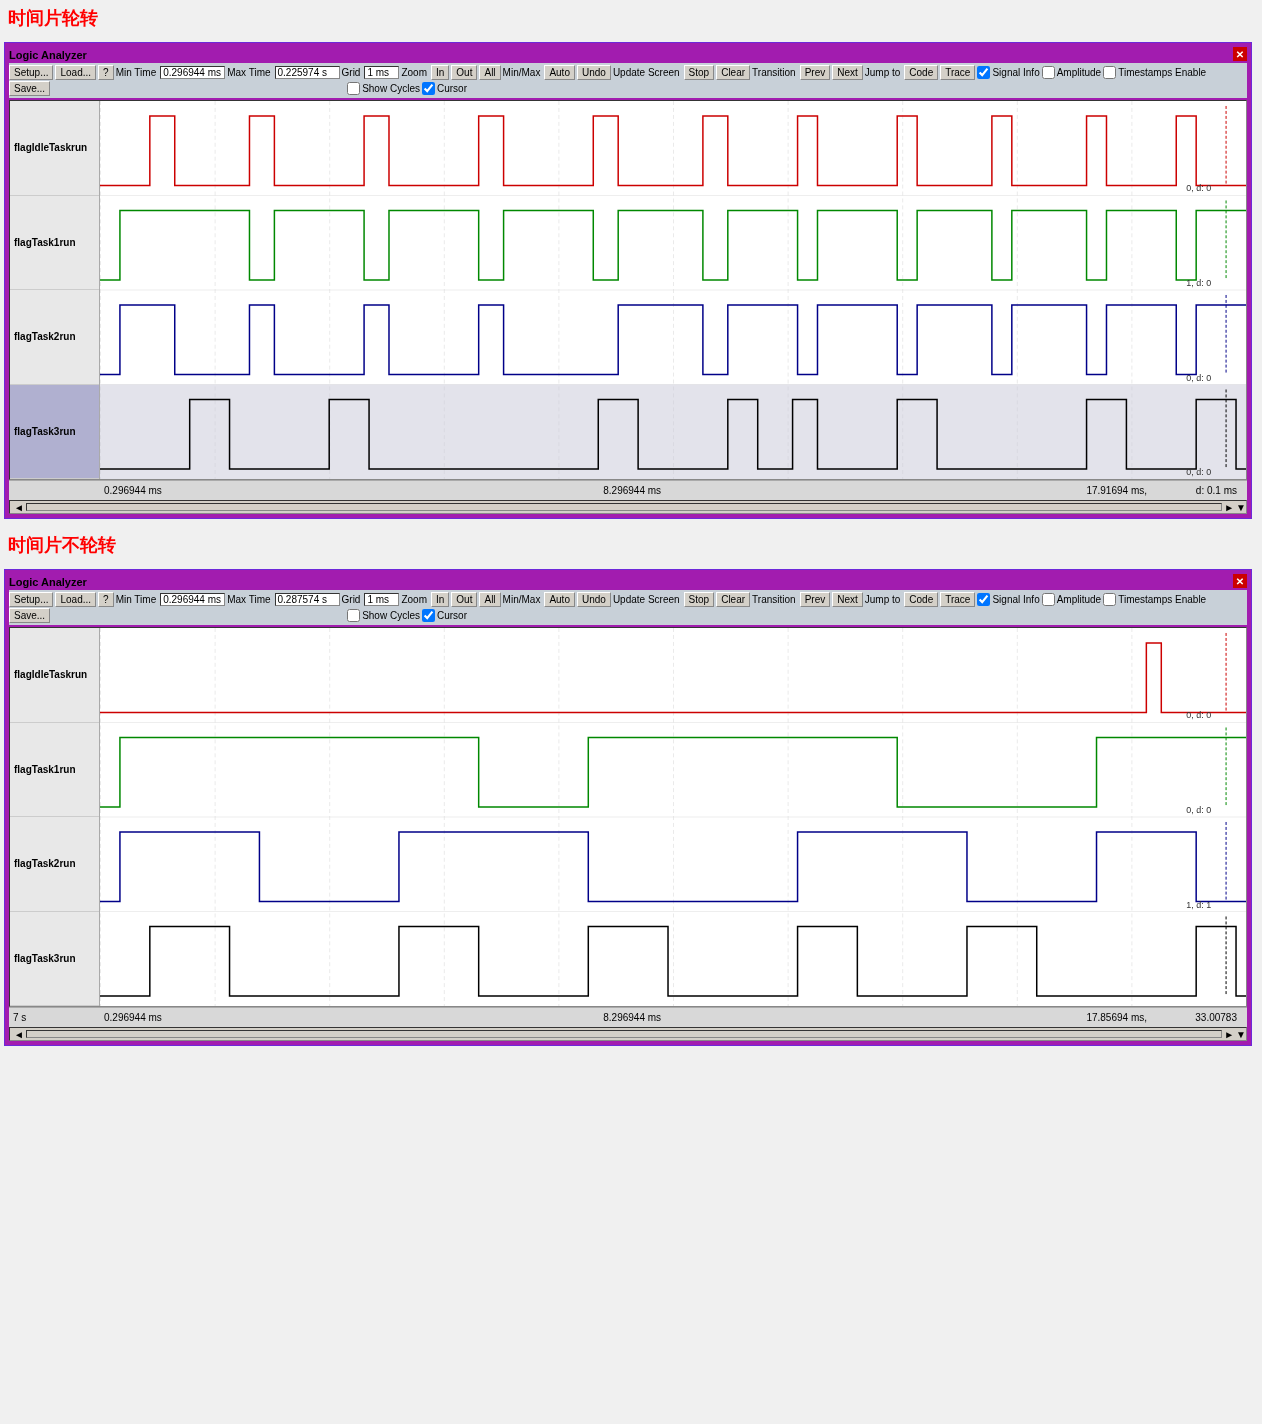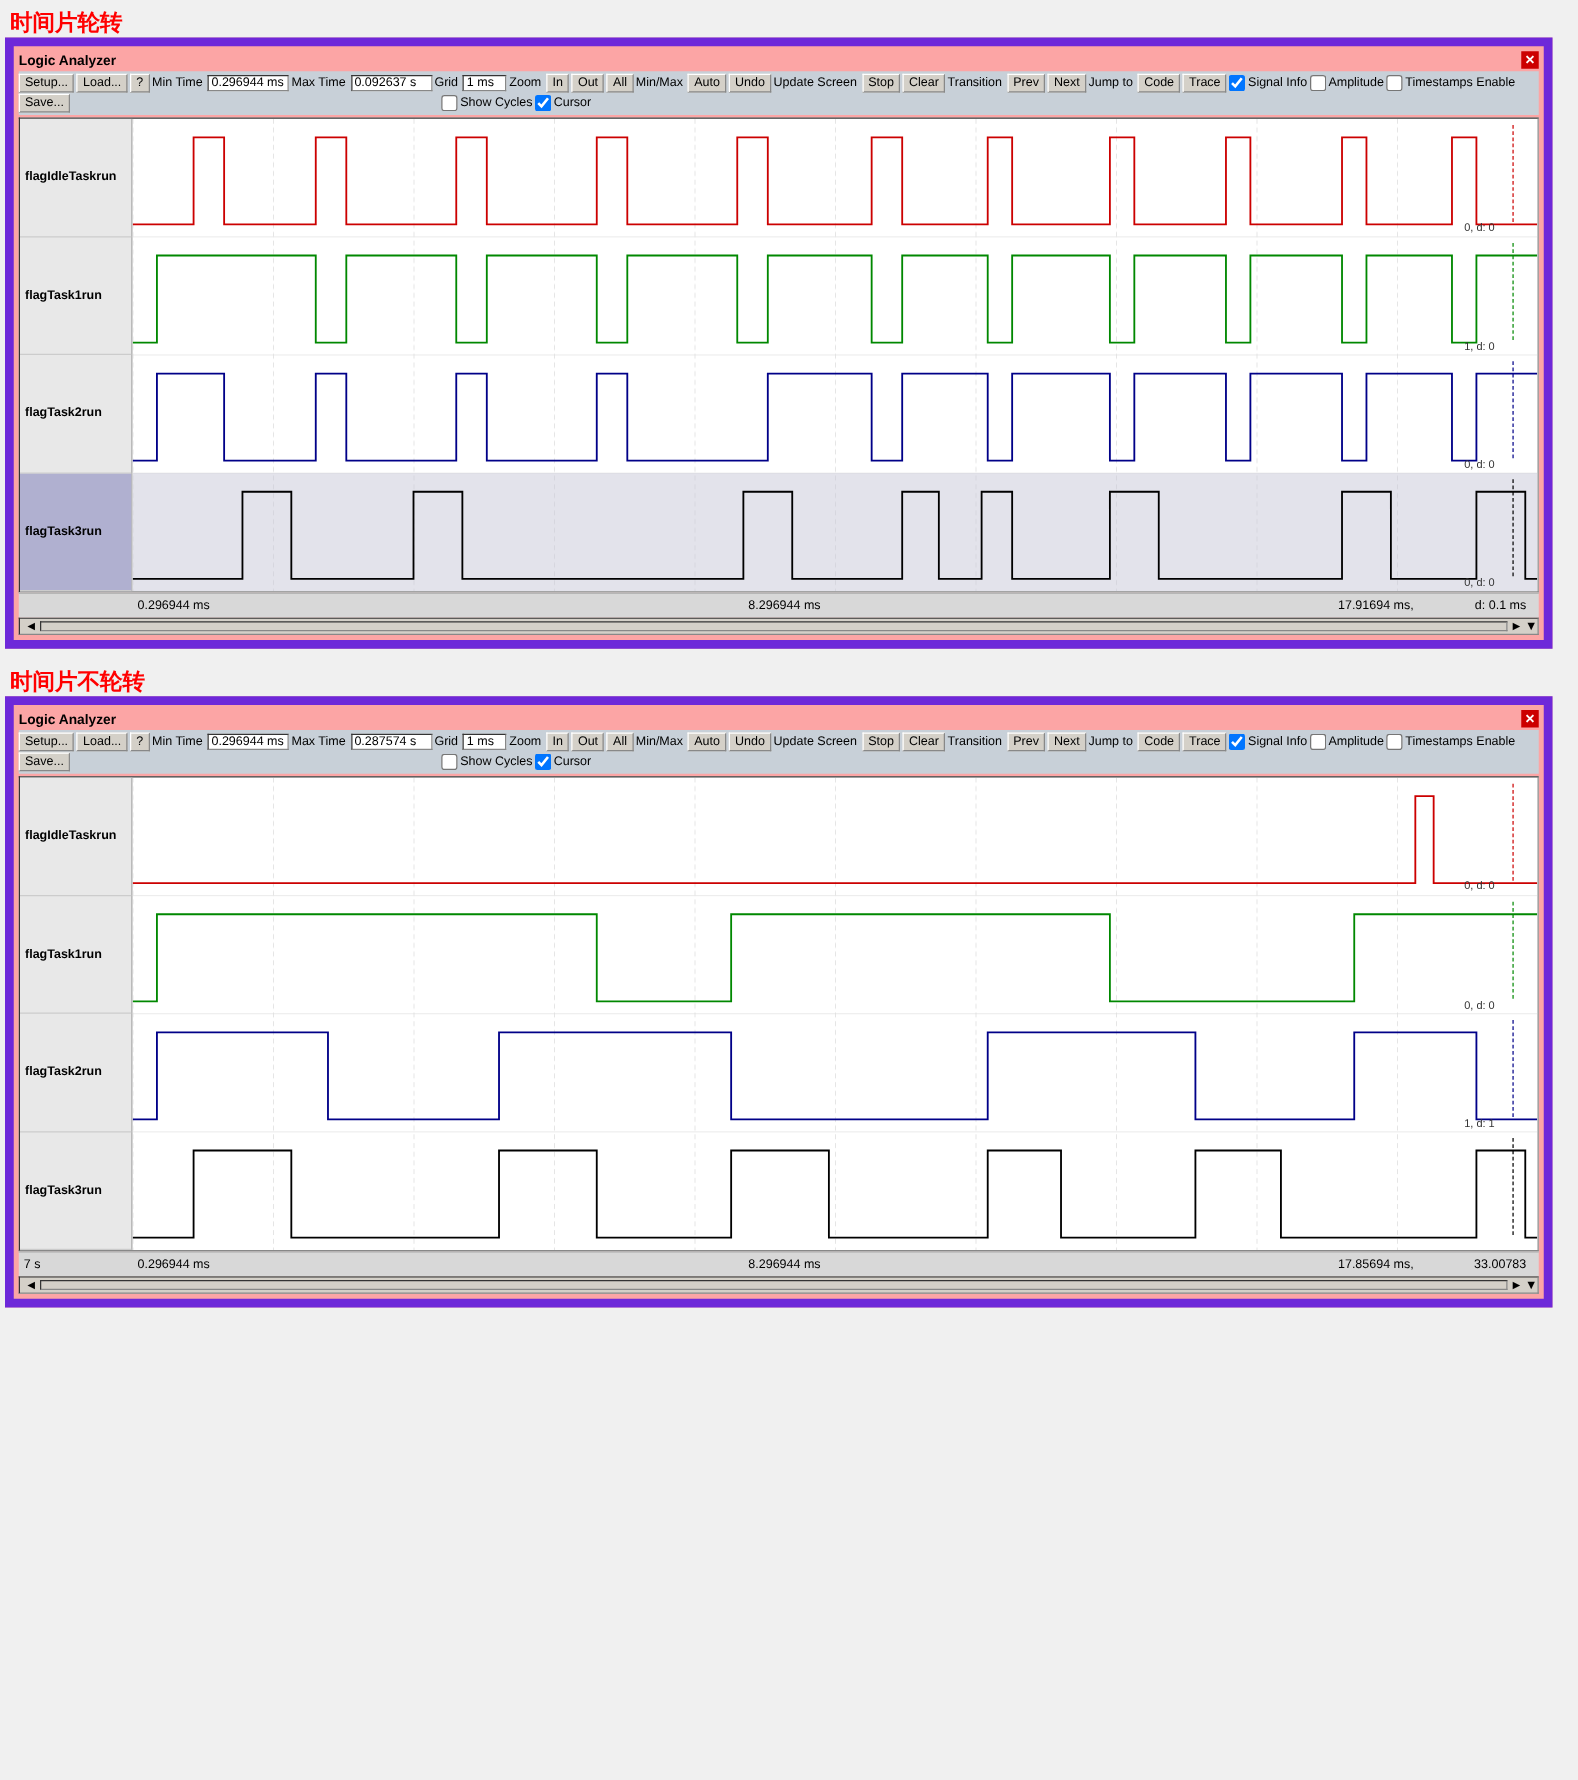--- a/index.html
+++ b/index.html
@@ -6,26 +6,26 @@
     body {
       background: #f0f0f0;
       font-family: Arial, sans-serif;
       font-size: 11px;
       width: 1262px;
     }
     .section-title {
       color: red;
       font-size: 18px;
       font-weight: bold;
-      padding: 6px 8px 0 8px;
+      padding: 6px 8px 12px 8px;
     }
     .analyzer-container {
-      background: #fca5a5;
-      border: 7px solid #6d28d9;
-      margin: 0 20px 8px 4px;
+      background: #a21caf;
+      border: 1px solid #6d28d9;
+      margin: 0 10px 8px 4px;
       padding: 4px;
       position: relative;
     }
     .analyzer-title {
       font-size: 11px;
       font-weight: bold;
       color: #000;
       padding: 2px 0 2px 0;
     }
     .close-btn {
@@ -159,21 +159,21 @@
 
   <div class="toolbar">
     <div class="toolbar-stack">
       <div class="toolbar-row1">
         <button class="toolbar-btn">Setup...</button>
         <button class="toolbar-btn">Load...</button>
         <button class="toolbar-btn">?</button>
         <span class="toolbar-label">Min Time</span>
         <span class="toolbar-value">0.296944 ms</span>
         <span class="toolbar-label">Max Time</span>
-        <span class="toolbar-value">0.092637 s</span>
+        <span class="toolbar-value">0.225974 s</span>
         <span class="toolbar-label">Grid</span>
         <span class="toolbar-value" style="min-width:35px">1 ms</span>
         <span class="toolbar-label">Zoom</span>
         <button class="toolbar-btn">In</button>
         <button class="toolbar-btn">Out</button>
         <button class="toolbar-btn">All</button>
         <span class="toolbar-label">Min/Max</span>
         <button class="toolbar-btn">Auto</button>
         <button class="toolbar-btn">Undo</button>
         <span class="toolbar-label">Update Screen</span>

